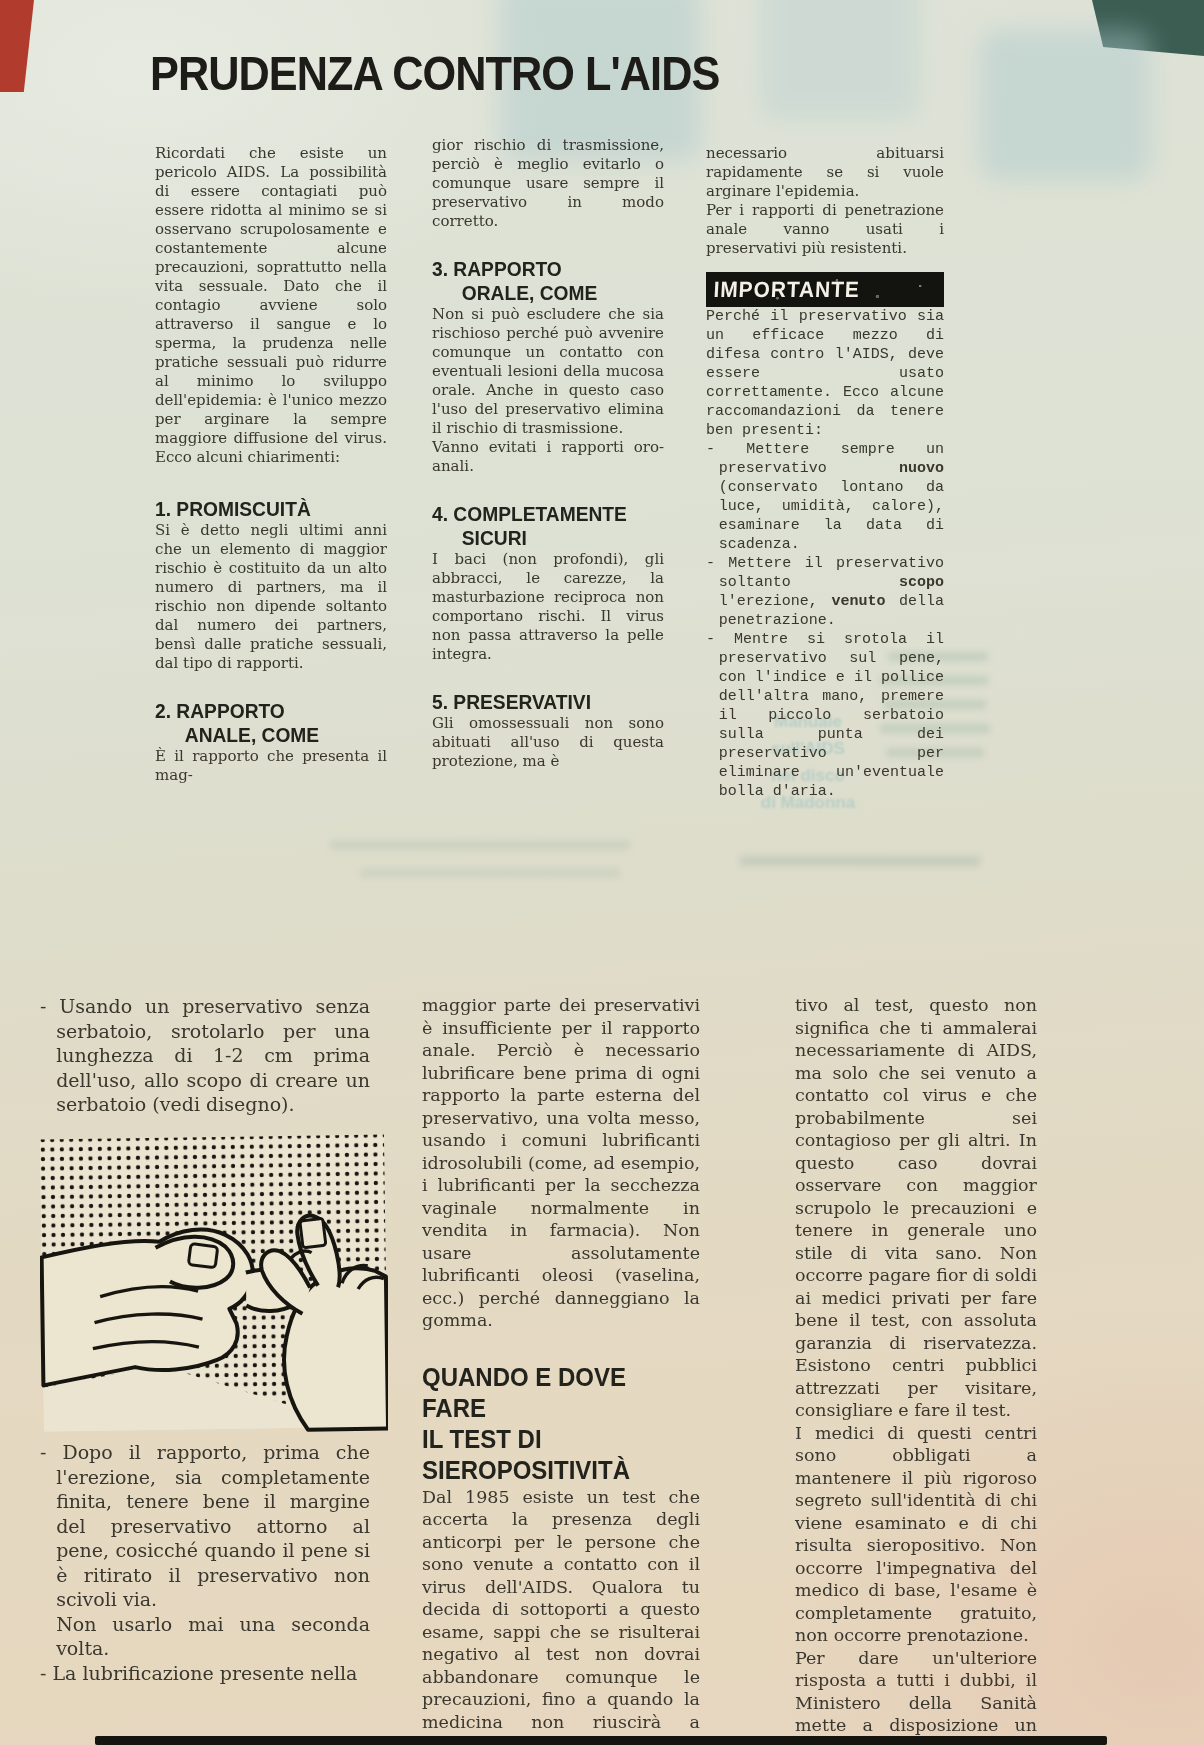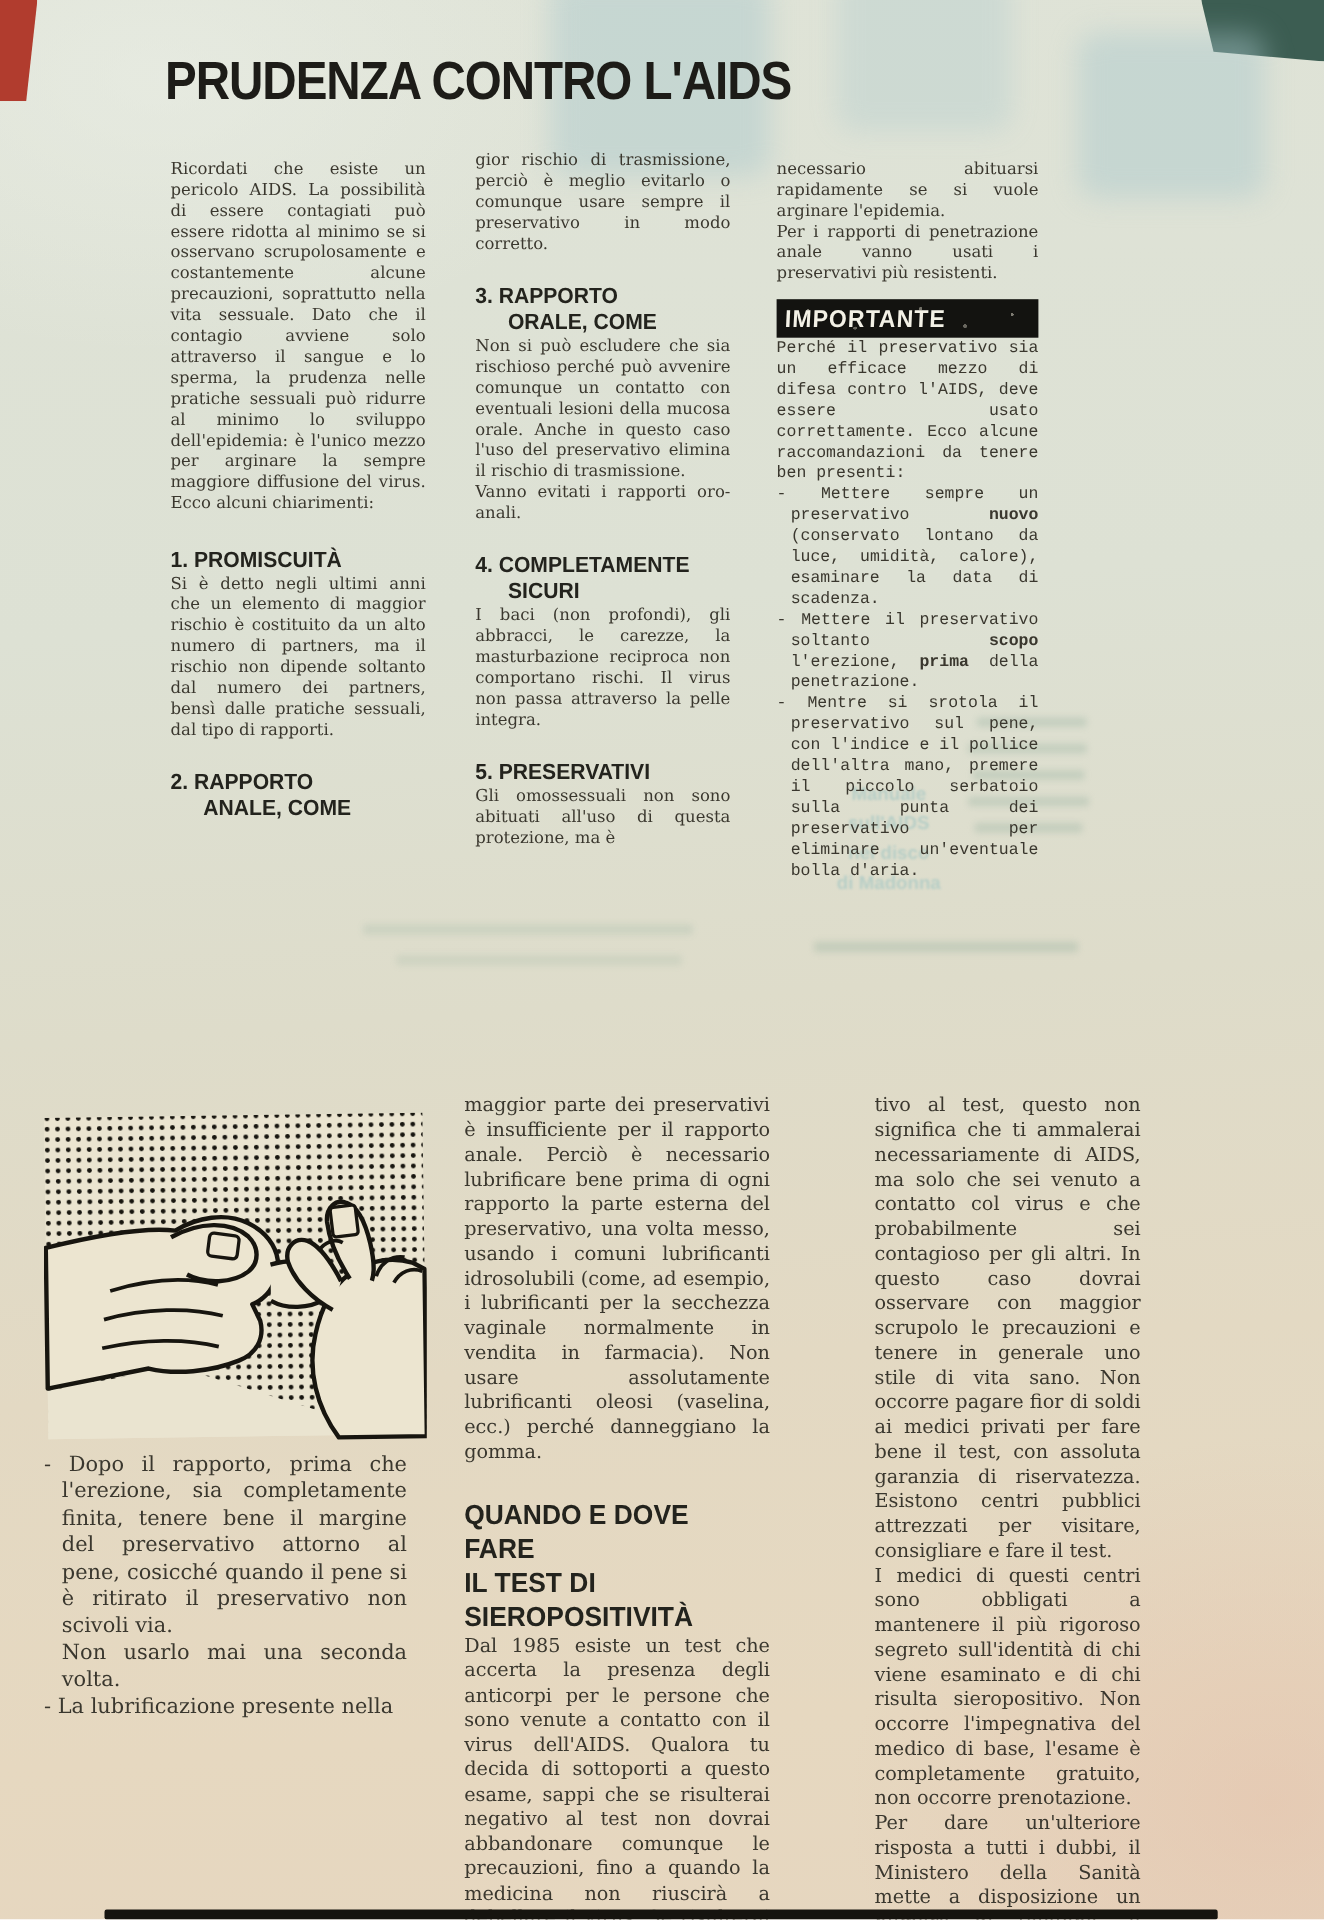--- a/index.html
+++ b/index.html
@@ -101,20 +101,21 @@
 <div class="ghost-line" style="left:360px;top:868px;width:260px;height:10px;opacity:.6;"></div>
 
 <div class="title">PRUDENZA CONTRO L'AIDS</div>
 
 <div class="col up" style="left:155px;top:108px;width:232px;">
   <p class="doc">Ricordati che esiste un pericolo AIDS. La possibilità di essere contagiati può essere ridotta al minimo se si osservano scrupolosamente e costantemente alcune precauzioni, soprattutto nella vita sessuale. Dato che il contagio avviene solo attraverso il sangue e lo sperma, la prudenza nelle pratiche sessuali può ridurre al minimo lo sviluppo dell'epidemia: è l'unico mezzo per arginare la sempre maggiore diffusione del virus. Ecco alcuni chiarimenti:</p>
   <div class="h-num mt30">1. PROMISCUITÀ</div>
   <p class="doc mt8">Si è detto negli ultimi anni che un elemento di maggior rischio è costituito da un alto numero di partners, ma il rischio non dipende soltanto dal numero dei partners, bensì dalle pratiche sessuali, dal tipo di rapporti.</p>
   <div class="h-num mt26">2. RAPPORTO
 ANALE, COME</div>
+  <p class="doc mt8">È il rapporto che presenta il mag-</p>
 </div>
 
 <div class="col up" style="left:432px;top:100px;width:232px;">
   <p class="doc">gior rischio di trasmissione, perciò è meglio evitarlo o comunque usare sempre il preservativo in modo corretto.</p>
   <div class="h-num mt26">3. RAPPORTO
 ORALE, COME</div>
   <p class="doc mt8 preline">Non si può escludere che sia rischioso perché può avvenire comunque un contatto con eventuali lesioni della mucosa orale. Anche in questo caso l'uso del preservativo elimina il rischio di trasmissione.
 Vanno evitati i rapporti oro-anali.</p>
   <div class="h-num mt26">4. COMPLETAMENTE
 SICURI</div>
@@ -124,25 +125,26 @@
 </div>
 
 <div class="col up" style="left:706px;top:108px;width:238px;">
   <p class="doc preline">necessario abituarsi rapidamente se si vuole arginare l'epidemia.
 Per i rapporti di penetrazione anale vanno usati i preservativi più resistenti.</p>
   <div class="importante">
     <span>IMPORTANTE</span>
   </div>
   <p class="doc mt14">Perché il preservativo sia un efficace mezzo di difesa contro l'AIDS, deve essere usato correttamente. Ecco alcune raccomandazioni da tenere ben presenti:</p>
   <p class="doc mt14 hang"><span>- Mettere sempre un preservativo </span><span class="b">nuovo</span><span> (conservato lontano da luce, umidità, calore), esaminare la data di scadenza.</span></p>
-  <p class="doc mt14 hang"><span>- Mettere il preservativo soltanto </span><span class="b">scopo</span><span> l'erezione, </span><span class="b">prima</span><span> della penetrazione.</span></p>
+  <p class="doc mt14 hang"><span>- Mettere il preservativo soltanto </span><span class="b">scopo</span><span> l'erezione, </span><span class="b">venuto</span><span> della penetrazione.</span></p>
   <p class="doc mt14 hang">- Mentre si srotola il preservativo sul pene, con l'indice e il pollice dell'altra mano, premere il piccolo serbatoio sulla punta dei preservativo per eliminare un'eventuale bolla d'aria.</p>
 </div>
 
 <div class="col lo" style="left:40px;top:958px;width:330px;font-size:19px;line-height:24.5px;">
+  <p class="doc hang">- Usando un preservativo senza serbatoio, srotolarlo per una lunghezza di 1-2 cm prima dell'uso, allo scopo di creare un serbatoio (vedi disegno).</p>
 
   <div class="illustration">
     <svg width="348" height="302" viewBox="0 0 348 302">
       <defs>
         <pattern id="dots" width="9.5" height="9.5" patternUnits="userSpaceOnUse">
           <rect width="9.5" height="9.5" fill="#eae4d0"></rect>
           <circle cx="4.7" cy="4.7" r="2.15" fill="#17150f"></circle>
         </pattern>
       </defs>
       <g transform="rotate(-0.8 174 150)">

